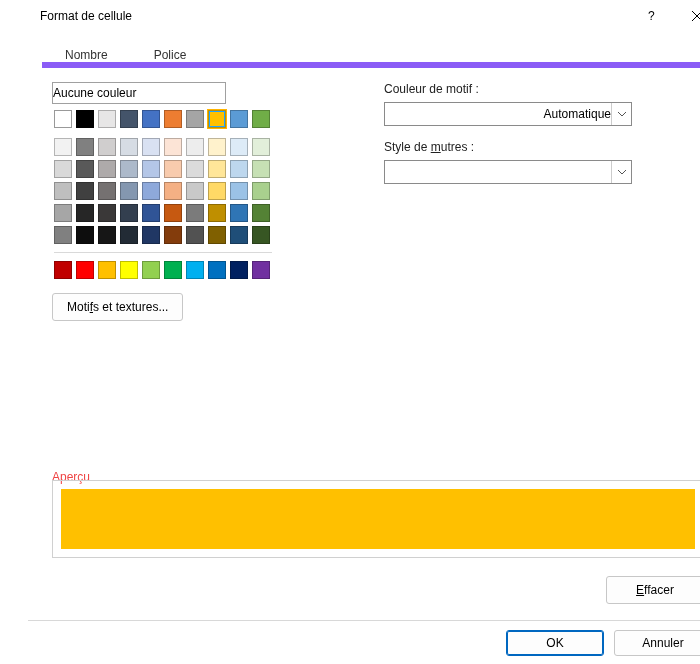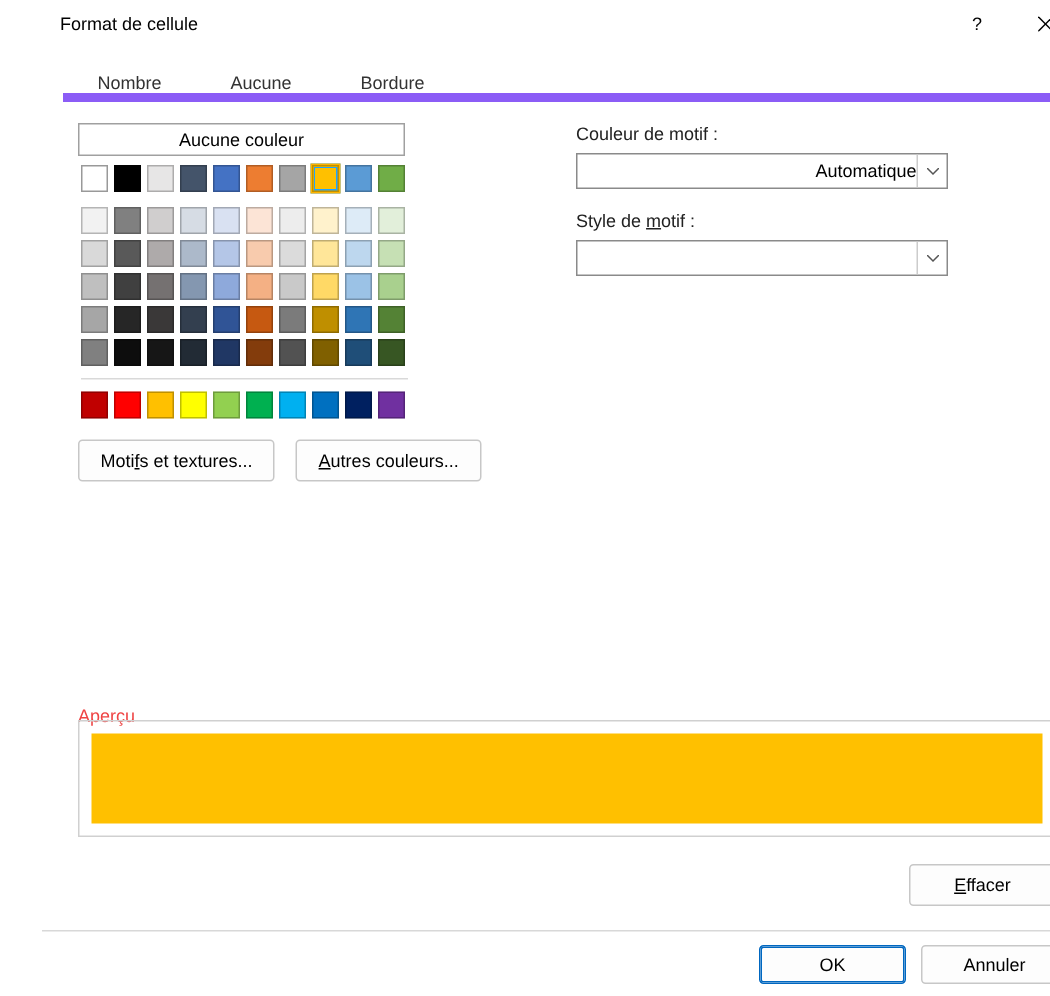--- a/index.html
+++ b/index.html
@@ -10,21 +10,21 @@
   .titlebtn { width:46px; height:32px; display:flex; align-items:center; justify-content:center; color:#333; }
   .titlebtn svg { width:10px; height:10px; }
   .tabs { display:flex; border-bottom:6px solid #8b5cf6; margin:6px 14px 0 14px; height:30px; }
   .tab { padding:0 22px; height:30px; display:flex; align-items:center; color:#333; cursor:pointer; border:1px solid transparent; border-bottom:none; position:relative; top:1px; }
   .tab.active { border-color:#d0d0d0; background:#fff;  }
   .tab.active::after { content:""; position:absolute; left:0; right:0; bottom:-1px; height:1px; background:#fff; }
   .body { padding:14px 24px 0 24px; display:flex; gap:32px; }
   .left { width:300px; }
   .right { flex:1; }
   .lbl { color:#222; margin-bottom:6px; display:block; }
-  .nocolor { width:218px; height:22px; border:1px solid #a0a0a0; display:flex; align-items:center; justify-content:center; margin-bottom:4px; cursor:pointer;}
+  .nocolor { width:174px; height:22px; border:1px solid #a0a0a0; display:flex; align-items:center; justify-content:flex-start; margin-bottom:4px; cursor:pointer;}
   .swatches { display:flex; flex-wrap:wrap; width:225px; }
   .sw { width:18px; height:18px; border:1px solid rgba(0,0,0,0.25); margin:2px 2px; cursor:pointer; position:relative;}
   .sw.white { border:1px solid #999; }
   .sw.sel { outline:1px solid #ffb400; box-shadow:0 0 0 1px #20a3ff inset, 0 0 0 1px #20a3ff; }
   .hr { border:none; border-top:1px solid #d9d9d9; margin:6px 2px; width:218px;}
   .btnrow { display:flex; gap:14px; margin-top:12px; }
   .btn { height:28px; padding:0 14px; border:1px solid #c7c7c7; background:#fdfdfd; border-radius:3px; cursor:pointer; display:inline-flex; align-items:center; }
   .btn u { text-decoration:underline; }
   .select { width:248px; height:24px; border:1px solid #8a8a8a; display:flex; align-items:center; position:relative; cursor:pointer; margin-bottom:14px;}
   .select .val { flex:1; text-align:right; }
@@ -52,22 +52,21 @@
     <div class="titlebtn">
       <svg viewBox="0 0 10 10">
           <line x1="0" y1="0" x2="10" y2="10" stroke="#000" stroke-width="1"></line>
           <line x1="10" y1="0" x2="0" y2="10" stroke="#000" stroke-width="1"></line>
         </svg>
     </div>
   </div>
 
   <div class="tabs">
     <div class="tab">Nombre</div>
-    <div class="tab">Aucune</div>
-    <div class="tab">Bordure</div>
+    <div class="tab">Police</div>
   </div>
 
   <div class="body">
     <div class="left">
       <div class="nocolor">
         <span>Aucune couleur</span>
       </div>
       <div class="swatches" id="theme-row1">
           <div class="sw white" style="background: rgb(255, 255, 255);"></div>
           <div class="sw" style="background: rgb(0, 0, 0);"></div>
@@ -143,37 +142,34 @@
           <div class="sw" style="background: rgb(0, 176, 240);"></div>
           <div class="sw" style="background: rgb(0, 112, 192);"></div>
           <div class="sw" style="background: rgb(0, 32, 96);"></div>
           <div class="sw" style="background: rgb(112, 48, 160);"></div>
         </div>
 
       <div class="btnrow">
         <div class="btn">
           <span><span>Moti</span><u>f</u><span>s et textures...</span></span>
         </div>
-        <div class="btn">
-          <span><u>A</u><span>utres couleurs...</span></span>
-        </div>
       </div>
     </div>
 
     <div class="right">
       <span class="lbl">Couleur de motif :</span>
       <div class="select">
         <span class="val">Automatique</span>
         <span class="arrow">
           <svg width="8" height="5" viewBox="0 0 8 5">
               <polyline points="0,0 4,4 8,0" fill="none" stroke="#555" stroke-width="1"></polyline>
             </svg>
         </span>
       </div>
-      <span class="lbl"><span>Style de </span><u>m</u><span>otif :</span></span>
+      <span class="lbl"><span>Style de </span><u>m</u><span>utres :</span></span>
       <div class="select">
         <span class="val"></span>
         <span class="arrow">
           <svg width="8" height="5" viewBox="0 0 8 5">
               <polyline points="0,0 4,4 8,0" fill="none" stroke="#555" stroke-width="1"></polyline>
             </svg>
         </span>
       </div>
     </div>
   </div>

